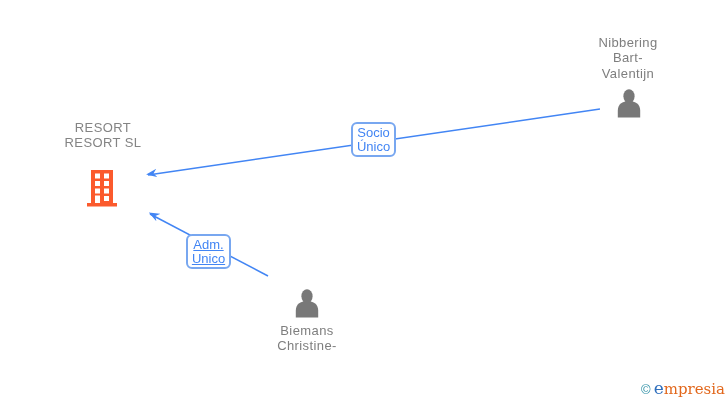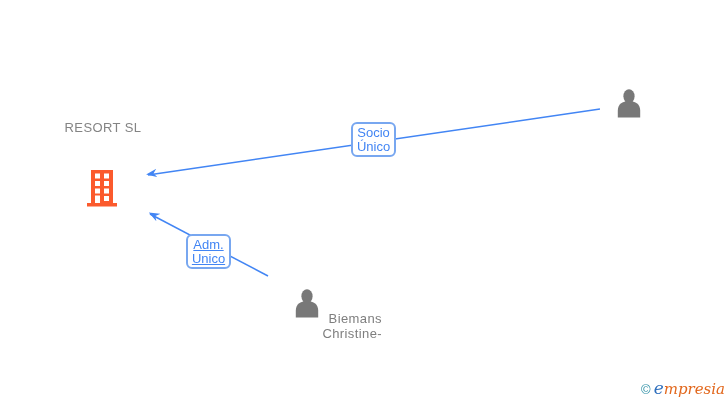--- a/index.html
+++ b/index.html
@@ -74,21 +74,20 @@
     align-items: baseline;
     gap: 3px;
     cursor: pointer;
   }
   .brand-copy {
     color: var(--logo_teal, #2d8fa5);
     font-size: 13px;
   }
   .brand-name {
     font-family: "DejaVu Serif", serif;
-    font-style: italic;
     font-size: 15px;
   }
   .brand-e { color: var(--logo_blue, #2f6fbd); font-size: 17px; }
   .brand-rest { color: var(--logo_orange, #e2671c); }
 </style>
 </head>
 <body>
 
 <div class="canvas">
 
@@ -96,45 +95,51 @@
     <defs>
       <marker id="arrowhead" markerWidth="11" markerHeight="9" refX="9" refY="3.5" orient="auto" markerUnits="userSpaceOnUse" viewBox="0 0 11 9">
         <path d="M9,3.5 L0,0 L2.8,3.5 L0,7 Z" transform="scale(1.2)"></path>
       </marker>
     </defs>
     <line x1="600" y1="109" x2="148" y2="175" marker-end="url(#arrowhead)"></line>
     <line x1="268" y1="276" x2="150" y2="214" marker-end="url(#arrowhead)"></line>
   </svg>
 
   <div class="node-label company-label" style="left:28px; top:120px;">
+    <div>RESORT</div>
     <div>RESORT SL</div>
   </div>
   <div class="node-icon building-icon" style="left:87px; top:169px;">
     <svg width="30" height="38" viewBox="0 0 30 38">
       <rect class="orange" x="4" y="1" width="22" height="33"></rect>
       <rect class="orange" x="0" y="34" width="30" height="3.5"></rect>
       <rect class="win" x="8" y="4.5" width="5" height="5"></rect>
       <rect class="win" x="17" y="4.5" width="5" height="5"></rect>
       <rect class="win" x="8" y="12" width="5" height="5"></rect>
       <rect class="win" x="17" y="12" width="5" height="5"></rect>
       <rect class="win" x="8" y="19.5" width="5" height="5"></rect>
       <rect class="win" x="17" y="19.5" width="5" height="5"></rect>
       <rect class="win" x="17" y="27" width="5" height="5"></rect>
       <rect class="win" x="8" y="26.5" width="5" height="7.5"></rect>
     </svg>
   </div>
 
+  <div class="node-label" style="left:553px; top:35px;">
+    <div>Nibbering</div>
+    <div>Bart-</div>
+    <div>Valentijn</div>
+  </div>
   <div class="node-icon person-icon" style="left:614px; top:88px;">
     <svg width="30" height="30" viewBox="0 0 30 30">
       <ellipse cx="15" cy="8.2" rx="5.6" ry="7"></ellipse>
       <path d="M15,13 c6.8,0 11.2,3.4 11.2,9.6 V29.5 H3.8 v-6.9 C3.8,16.4 8.2,13 15,13 z"></path>
     </svg>
   </div>
 
-  <div class="node-label" style="left:232px; top:311px;text-align:right;">
+  <div class="node-label" style="left:232px; top:323px;">
     <div>Biemans</div>
     <div>Christine-</div>
   </div>
   <div class="node-icon person-icon" style="left:292px; top:288px;">
     <svg width="30" height="30" viewBox="0 0 30 30">
       <ellipse cx="15" cy="8.2" rx="5.6" ry="7"></ellipse>
       <path d="M15,13 c6.8,0 11.2,3.4 11.2,9.6 V29.5 H3.8 v-6.9 C3.8,16.4 8.2,13 15,13 z"></path>
     </svg>
   </div>
 

